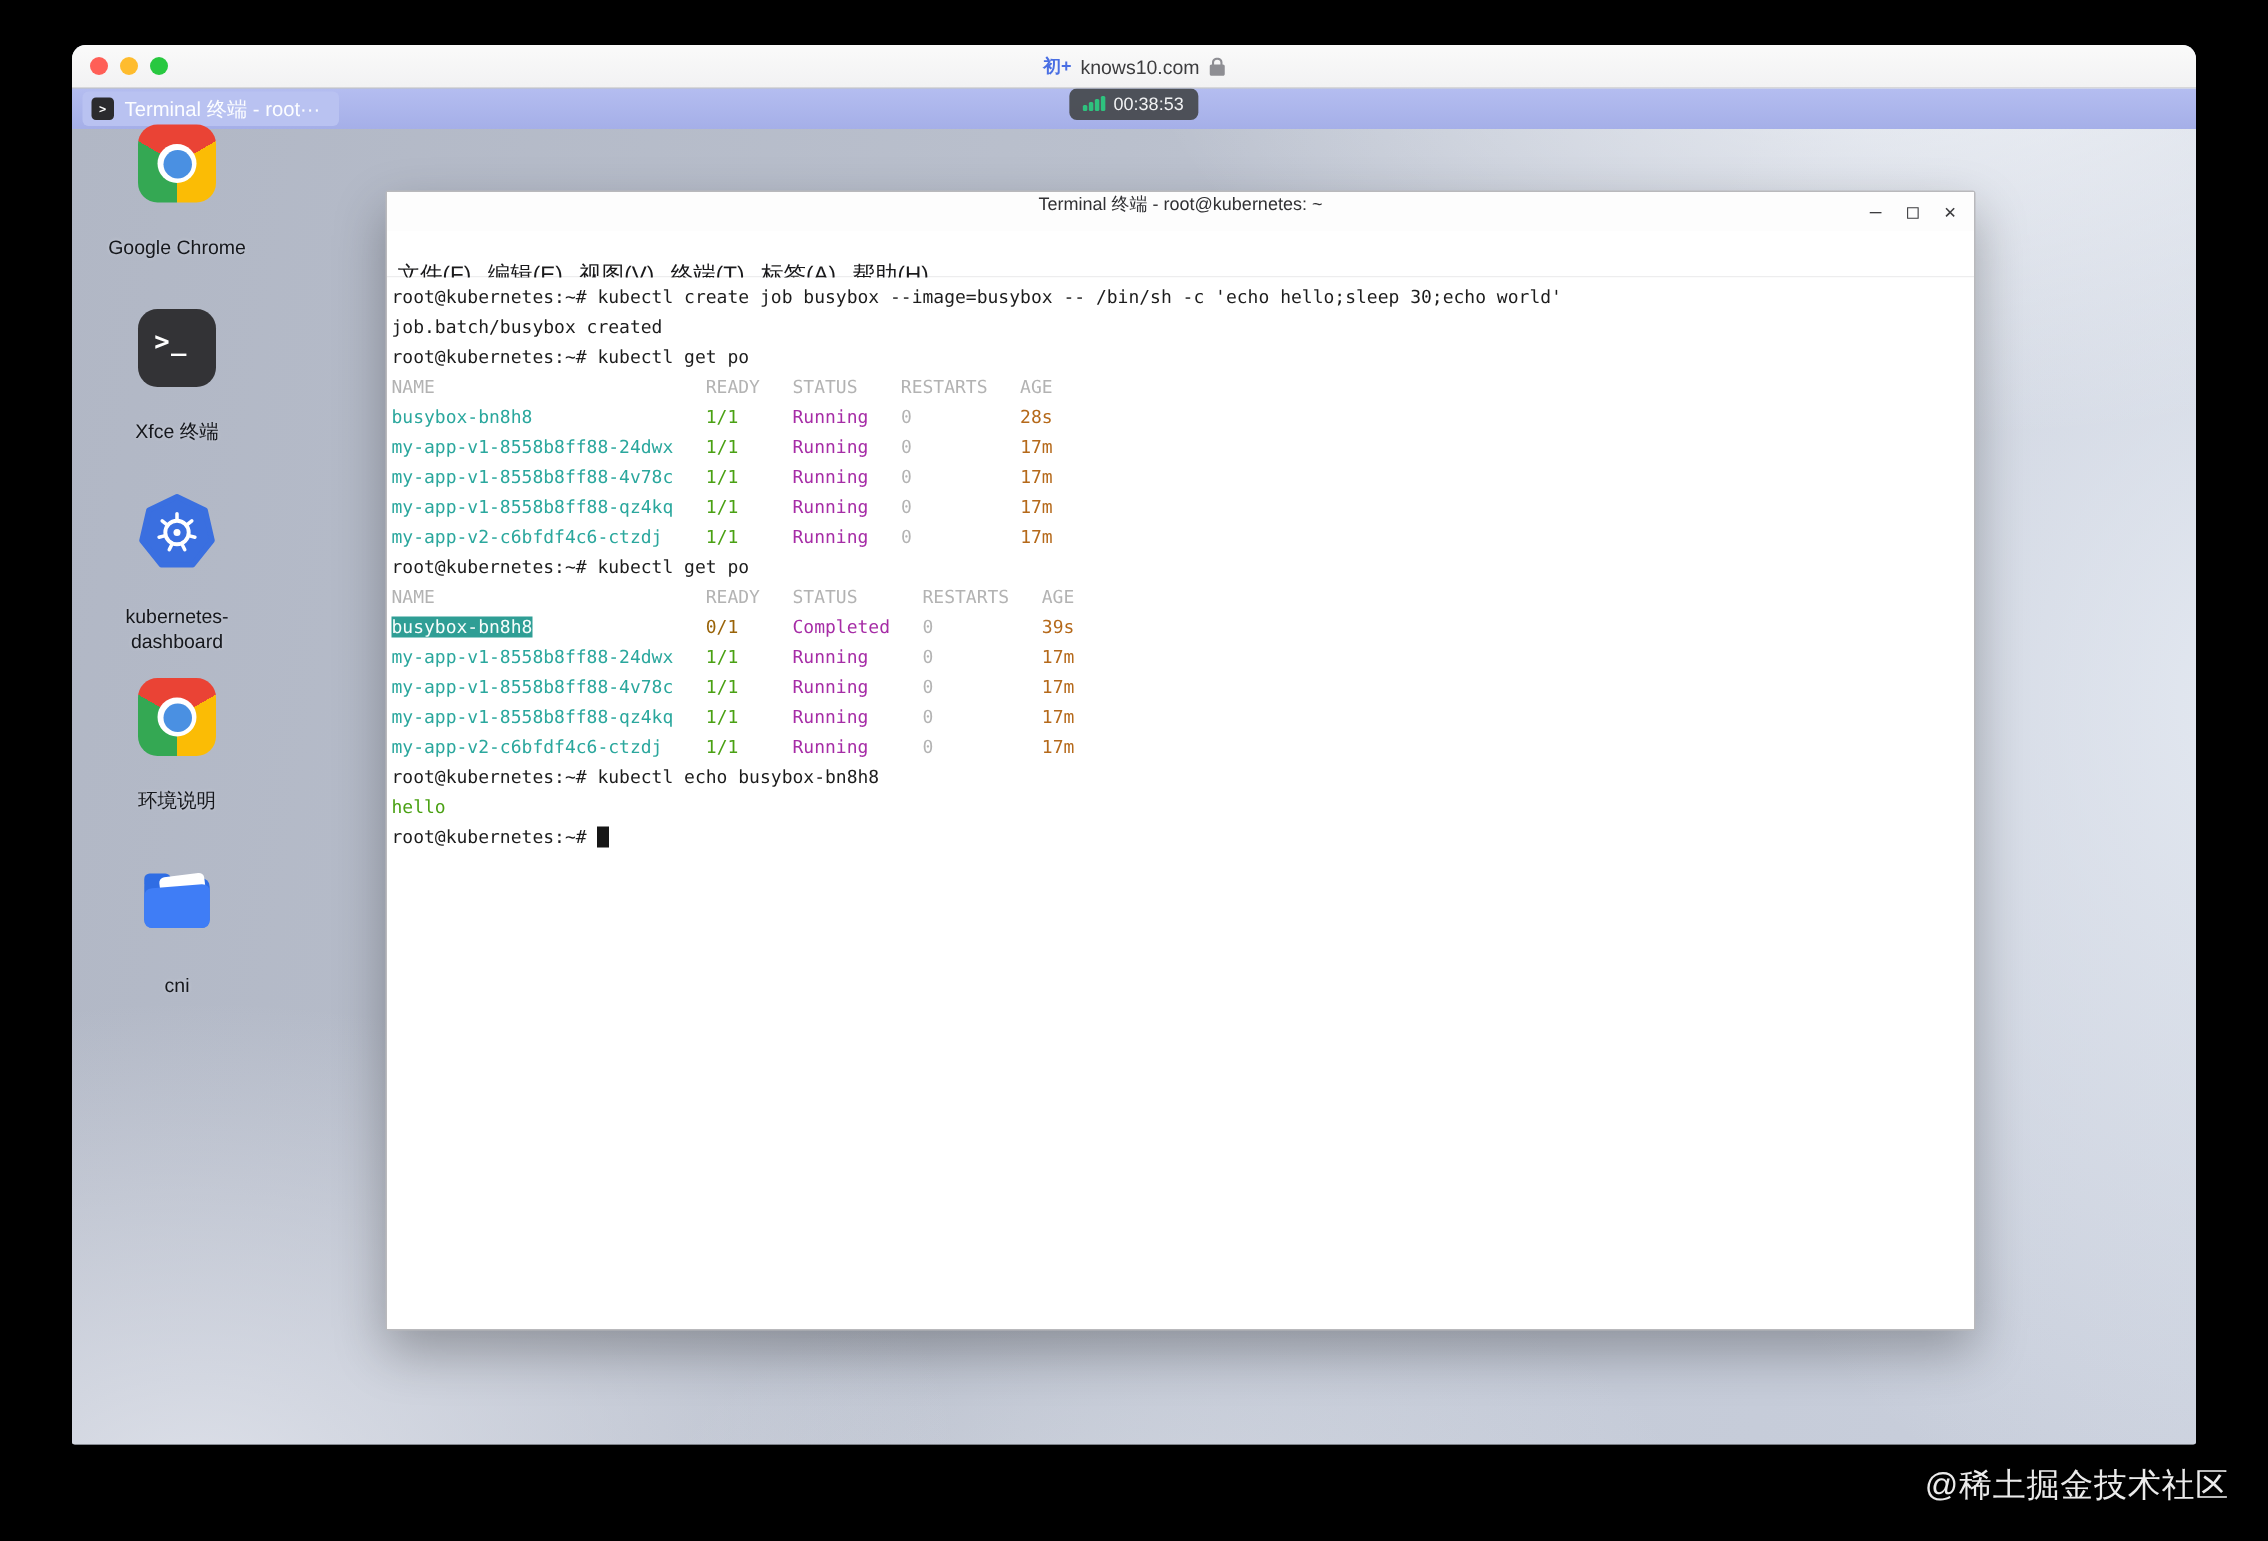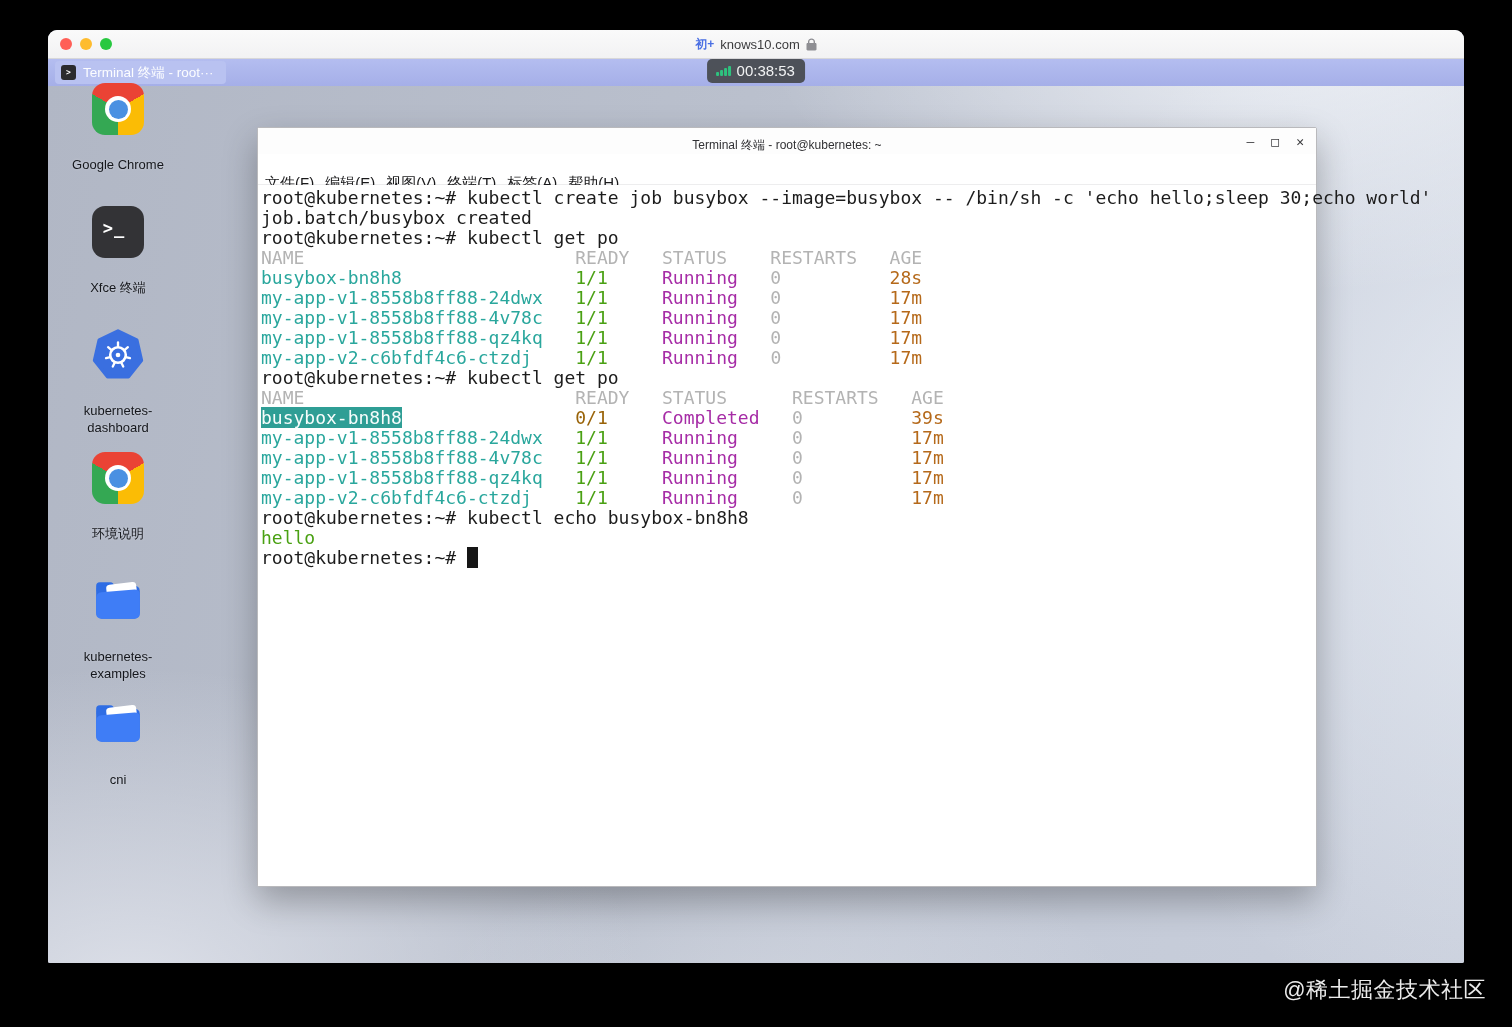--- a/index.html
+++ b/index.html
@@ -32,21 +32,21 @@
     background:
       radial-gradient(900px 480px at 88% -6%, rgba(250,252,255,.78), rgba(250,252,255,0) 60%),
       radial-gradient(680px 900px at 103% 45%, rgba(230,235,243,.9), rgba(230,235,243,0) 65%),
       radial-gradient(820px 520px at 6% 103%, rgba(227,230,238,.85), rgba(227,230,238,0) 62%),
       radial-gradient(520px 320px at 52% 110%, rgba(224,228,236,.6), rgba(224,228,236,0) 70%),
       linear-gradient(100deg,#b1b7c5 0%,#bac0cd 45%,#c5cbd8 75%,#c9cfdc 100%);
   }
   .timer-badge{
     position:absolute;top:0;left:50%;transform:translateX(-50%);
     background:rgba(72,75,80,.95);border-radius:5px;padding:3px 10px 4px 9px;
-    display:flex;align-items:center;gap:6px;color:#f1f2f3;font-size:15px;z-index:30;
+    display:flex;align-items:center;gap:6px;color:#f1f2f3;font-size:12px;z-index:30;
   }
   .bars{display:flex;align-items:flex-end;gap:1.5px;height:10px;}
   .bars i{display:block;width:2.5px;background:#2ec27e;border-radius:1px;}
   .bars i:nth-child(1){height:4px;}
   .bars i:nth-child(2){height:6px;}
   .bars i:nth-child(3){height:8px;}
   .bars i:nth-child(4){height:10px;}
   
   .icon-col{position:absolute;left:14px;top:24px;width:112px;display:flex;flex-direction:column;}
   .icon-item{height:123px;display:flex;flex-direction:column;align-items:center;cursor:default;}
@@ -75,34 +75,34 @@
     display:flex;align-items:center;justify-content:center;letter-spacing:1px;
   }
   .xterm-art span{transform:translate(-4px,-4px);}
   
   .terminal{
     position:absolute;left:209px;top:68px;width:1058px;height:758px;background:#fff;
     border:1px solid #b9b9bc;border-radius:2px;box-shadow:0 14px 34px rgba(0,0,0,.28);
     display:flex;flex-direction:column;z-index:10;
   }
   .term-titlebar{
-    height:26px;flex:0 0 26px;position:relative;display:flex;align-items:flex-end;justify-content:center;
+    height:26px;flex:0 0 26px;position:relative;display:flex;align-items:flex-start;justify-content:center;
     background:#fdfdfd;
   }
   .term-title{font-size:12px;color:#313134;}
   .term-controls{position:absolute;right:12px;top:0;height:100%;display:flex;align-items:center;gap:17px;color:#3c3c3f;}
   .term-controls span{font-size:13px;line-height:1;cursor:default;font-family:"DejaVu Sans Mono",monospace;}
   .term-menubar{
     height:30px;flex:0 0 30px;display:flex;align-items:center;gap:11px;padding-left:7px;
     background:#fff;border-bottom:1px solid #ededee;font-size:15px;color:#19191b;
   }
   .menu-item{cursor:default;margin-top:28px;}
   .term-screen{
     flex:1 1 auto;background:#fff;padding:3px 0 0 3px;
-    font-family:"DejaVu Sans Mono",monospace;font-size:18px;line-height:20px;color:#1c1c1c;
+    font-family:"DejaVu Sans Mono",monospace;font-size:12px;line-height:20px;color:#1c1c1c;
   }
   .term-line{white-space:pre;height:20px;}
   .tc-d{color:#1c1c1c;}
   .tc-h{color:#b3b3b3;}
   .tc-n{color:#2aa79d;}
   .tc-g{color:#4aa113;}
   .tc-m{color:#a62ca6;margin-top:19px;}
   .tc-o{color:#b5691a;}
   .tc-w{color:#996308;}
   .tc-s{color:#f7fdfc;background:#2f9e95;}
@@ -198,29 +198,20 @@
         </div>
         <div class="icon-item">
           <div class="icon-art">
             <div class="chrome">
               <div class="hub">
                 <div class="dot"></div>
               </div>
             </div>
           </div>
           <div class="icon-label">环境说明</div>
-        </div>
-        <div class="icon-item">
-          <div class="icon-art"><svg width="52" height="52" viewBox="0 0 100 100">
-      <rect x="8" y="14" width="34" height="20" rx="7" fill="#2f6de4"></rect>
-      <rect x="8" y="20" width="84" height="64" rx="11" fill="#2f6de4"></rect>
-      <rect x="28" y="16" width="58" height="28" rx="7" fill="#ffffff" transform="rotate(-7 57 30)"></rect>
-      <path d="M8 44 Q8 34 18 33 L82 28 Q92 28 92 38 L92 73 Q92 84 81 84 L19 84 Q8 84 8 73 Z" fill="#3f7df6"></path>
-    </svg></div>
-          <div class="icon-label">kubernetes-examples</div>
         </div>
         <div class="icon-item">
           <div class="icon-art"><svg width="52" height="52" viewBox="0 0 100 100">
       <rect x="8" y="14" width="34" height="20" rx="7" fill="#2f6de4"></rect>
       <rect x="8" y="20" width="84" height="64" rx="11" fill="#2f6de4"></rect>
       <rect x="28" y="16" width="58" height="28" rx="7" fill="#ffffff" transform="rotate(-7 57 30)"></rect>
       <path d="M8 44 Q8 34 18 33 L82 28 Q92 28 92 38 L92 73 Q92 84 81 84 L19 84 Q8 84 8 73 Z" fill="#3f7df6"></path>
     </svg></div>
           <div class="icon-label">cni</div>
         </div>

